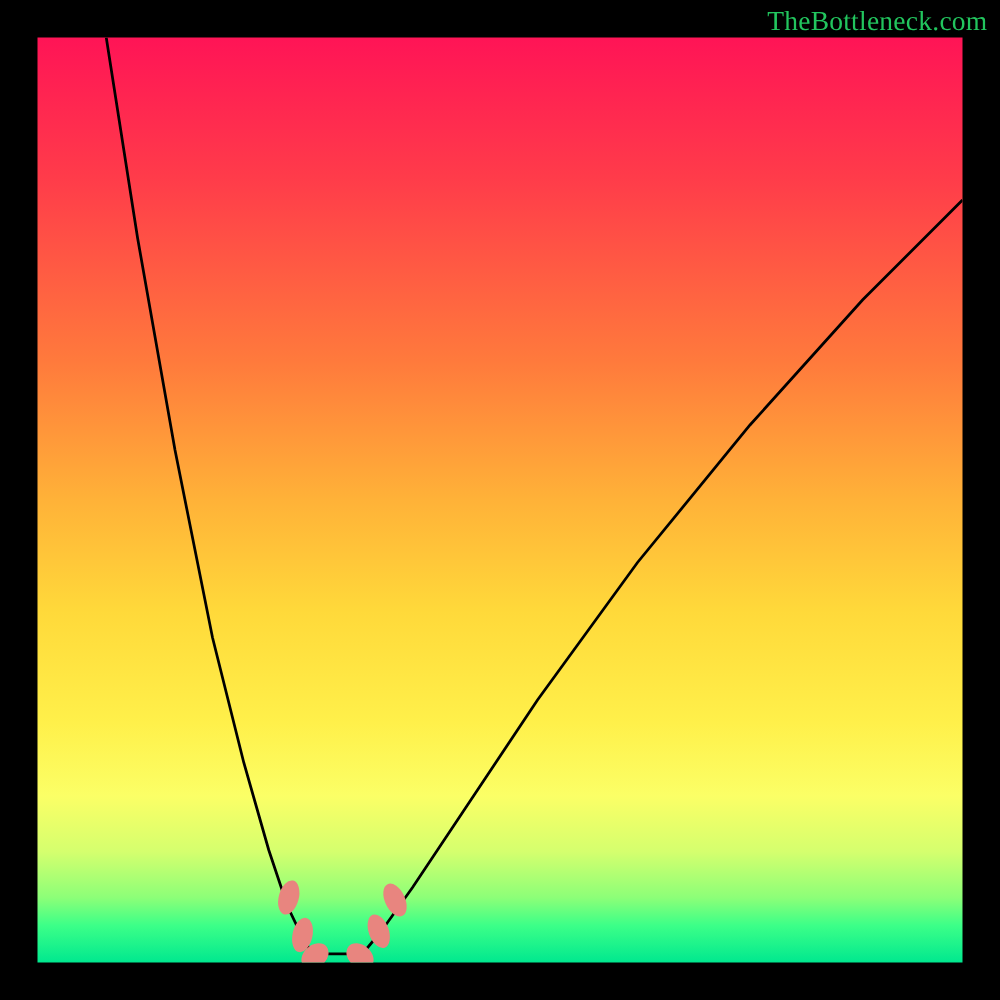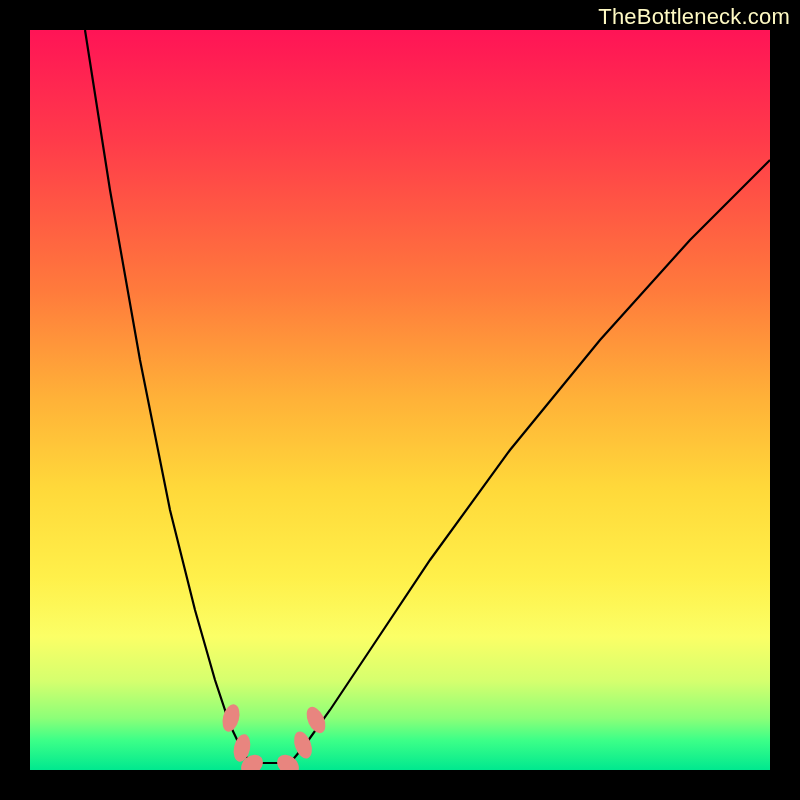--- a/index.html
+++ b/index.html
@@ -27,23 +27,23 @@
       #d5ff6e 88%,
       #8cff78 93%,
       #3cff88 96%,
       #00e88f 100%
     );
   }
   .watermark {
     position: absolute;
     top: 4px;
     right: 10px;
-    font-family: Liberation Sans, sans-serif;
+    font-family: Liberation Serif, serif;
     font-size: 22px;
-    color: #fef9c3;
+    color: #22c55e;
     letter-spacing: 0.2px;
     user-select: none;
     text-align: right;
   }
   svg.curve {
     position: absolute;
     left: 0;
     top: 0;
     width: 740px;
     height: 740px;

